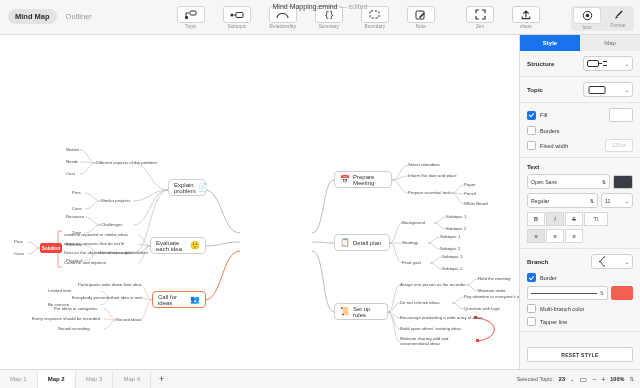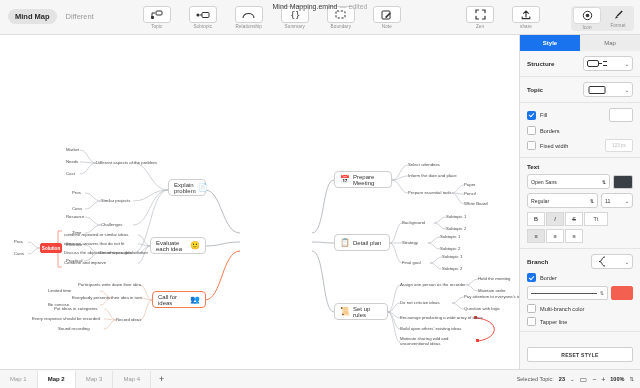--- a/index.html
+++ b/index.html
@@ -2,21 +2,21 @@
 <html><head>
 <meta charset="utf-8">
 <style>
   html,body{margin:0;padding:0;}
   body{width:640px;height:388px;overflow:hidden;background:#fff;
        font-family:"Liberation Sans", sans-serif;color:#2b2b2b;}
   .app{position:relative;width:640px;height:388px;display:flex;flex-direction:column;}
 
   
   .topbar{position:relative;height:34px;flex:0 0 34px;background:#f6f6f6;
-          border-bottom:1px solid #dcdcdc;display:flex;align-items:flex-start;}
+          border-bottom:1px solid #dcdcdc;display:flex;align-items:flex-start;gap:36px;}
   .doc-title{position:absolute;left:0;right:0;top:3px;text-align:center;
              font-size:7px;color:#3a3a3a;pointer-events:none;}
   .doc-title .edited{color:#a8a8a8;}
 
   .seg{display:flex;align-items:center;gap:4px;margin:9px 0 0 8px;}
   .seg .pill{font-size:7.5px;font-weight:bold;color:#2b2b2b;background:#e3e3e3;
              border-radius:9px;padding:3px 7px;}
   .seg .plain{font-size:7.5px;color:#9a9a9a;padding:3px 5px;}
 
   .tools{display:flex;align-items:flex-start;gap:2px;margin:6px 0 0 36px;}
@@ -103,21 +103,21 @@
 <div class="app">
 
   <div class="topbar">
     <div class="doc-title">
       <span>Mind Mapping.emind</span>
       <span class="edited">— edited</span>
     </div>
 
     <div class="seg">
       <div class="pill">Mind Map</div>
-      <div class="plain">Different</div>
+      <div class="plain">Outliner</div>
     </div>
 
     <div class="tools">
       <div class="tool">
         <div class="box">
           <svg width="12" height="10" viewBox="0 0 12 10">
               <rect x="5" y="1" width="6" height="4" rx="1" fill="none" stroke="#333" stroke-width="1"></rect>
               <path d="M4 3 H1 V8" fill="none" stroke="#333" stroke-width="1"></path>
               <rect x="0" y="6" width="3" height="3" rx="1" fill="#333"></rect>
             </svg>

